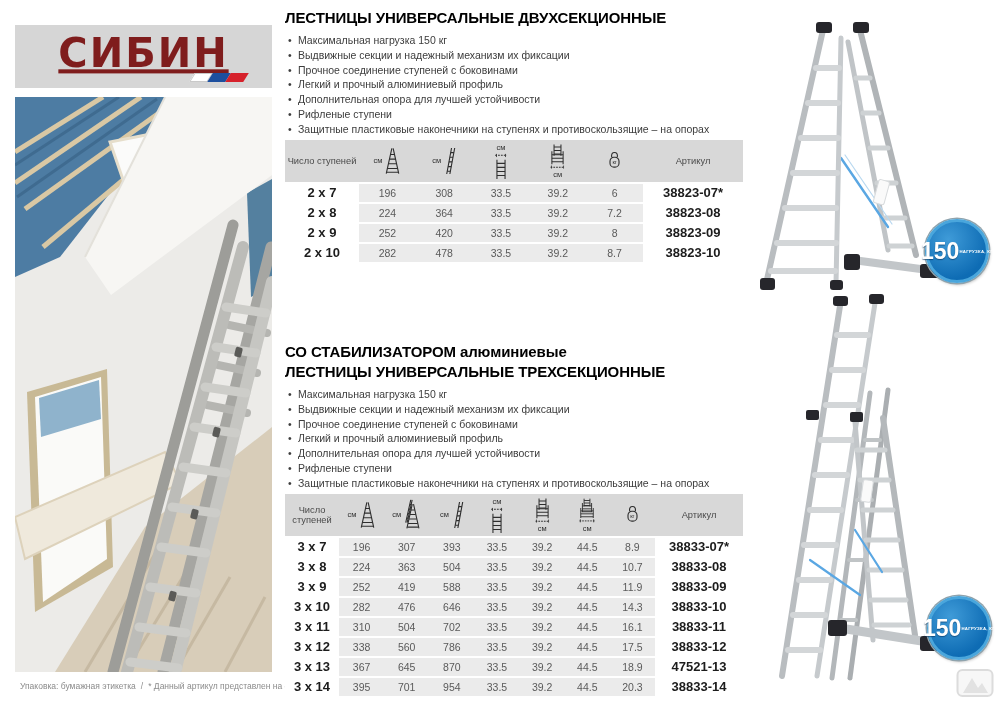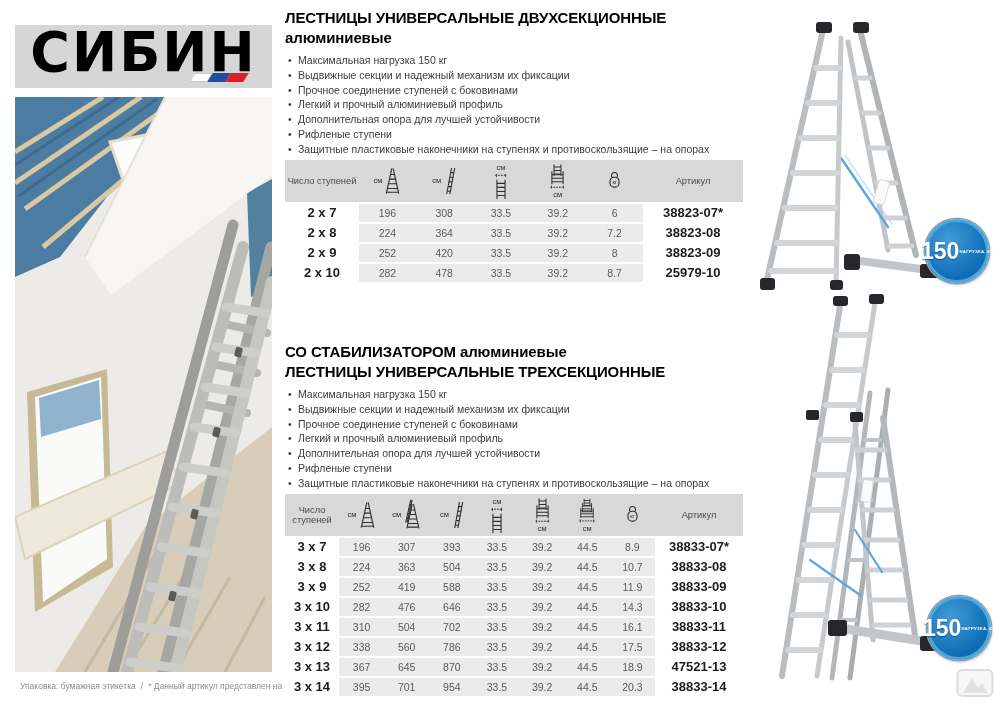--- a/index.html
+++ b/index.html
@@ -2,22 +2,22 @@
 <html><head>
 <meta charset="utf-8">
 <style>
   html,body{margin:0;padding:0;background:#fff;}
   .page{position:relative;width:1000px;height:707px;background:#fff;overflow:hidden;
         font-family:"Liberation Sans",sans-serif;}
 
   
   .logo-band{position:absolute;left:15px;top:25px;width:257px;height:63px;background:#d6d6d6;
              display:flex;align-items:center;justify-content:center;}
-  .logo-text{font-weight:bold;font-size:54px;line-height:40px;letter-spacing:2px;color:#000000;
-             font-family:"DejaVu Sans",sans-serif;transform:scaleY(1.02);margin-top:-8px;}
+  .logo-text{font-weight:bold;font-size:40px;line-height:40px;letter-spacing:2px;color:#7f1d1d;
+             font-family:"DejaVu Sans",sans-serif;transform:scaleY(1.02);margin-top:-8px;text-decoration:underline;}
   .flag{position:absolute;right:26px;bottom:6px;display:flex;transform:skewX(-32deg);}
   .flag i{display:block;width:18px;height:9px;}
   .f-w{background:#ffffff;box-shadow:inset 0 0 0 1px #c9c9c9;}
   .f-b{background:#1d4f9e;}
   .f-r{background:#d6212b;}
 
   
   .photo{position:absolute;left:15px;top:97px;width:257px;height:575px;overflow:hidden;background:#ecebe8;}
   .footer{position:absolute;left:20px;top:681px;font-size:8.5px;color:#8b8b8b;white-space:nowrap;}
   .footer .sep{margin:0 5px;}
@@ -142,21 +142,20 @@
     </svg>
   </div>
 
   <div class="footer">
     <span>Упаковка: бумажная этикетка</span><span class="sep">/</span><span>* Данный артикул представлен на фото.</span>
   </div>
 
   <section class="sec sec1">
     <h1>
       <span style="display:block">ЛЕСТНИЦЫ УНИВЕРСАЛЬНЫЕ ДВУХСЕКЦИОННЫЕ</span>
-      <span style="display:block">алюминиевые</span>
     </h1>
     <ul class="bullets">
         <li>Максимальная нагрузка 150 кг</li>
         <li>Выдвижные секции и надежный механизм их фиксации</li>
         <li>Прочное соединение ступеней с боковинами</li>
         <li>Легкий и прочный алюминиевый профиль</li>
         <li>Дополнительная опора для лучшей устойчивости</li>
         <li>Рифленые ступени</li>
         <li>Защитные пластиковые наконечники на ступенях и противоскользящие – на опорах</li>
       </ul>
@@ -246,21 +245,21 @@
             <td>8</td>
             <td class="last">38823-09</td>
           </tr>
           <tr>
             <td class="first">2 х 10</td>
             <td>282</td>
             <td>478</td>
             <td>33.5</td>
             <td>39.2</td>
             <td>8.7</td>
-            <td class="last">25979-10</td>
+            <td class="last">38823-10</td>
           </tr>
         </tbody>
       </table>
   </section>
 
   <section class="sec sec2">
     <h1>
       <span style="display:block">СО СТАБИЛИЗАТОРОМ алюминиевые</span>
       <span style="display:block">ЛЕСТНИЦЫ УНИВЕРСАЛЬНЫЕ ТРЕХСЕКЦИОННЫЕ</span>
     </h1>

